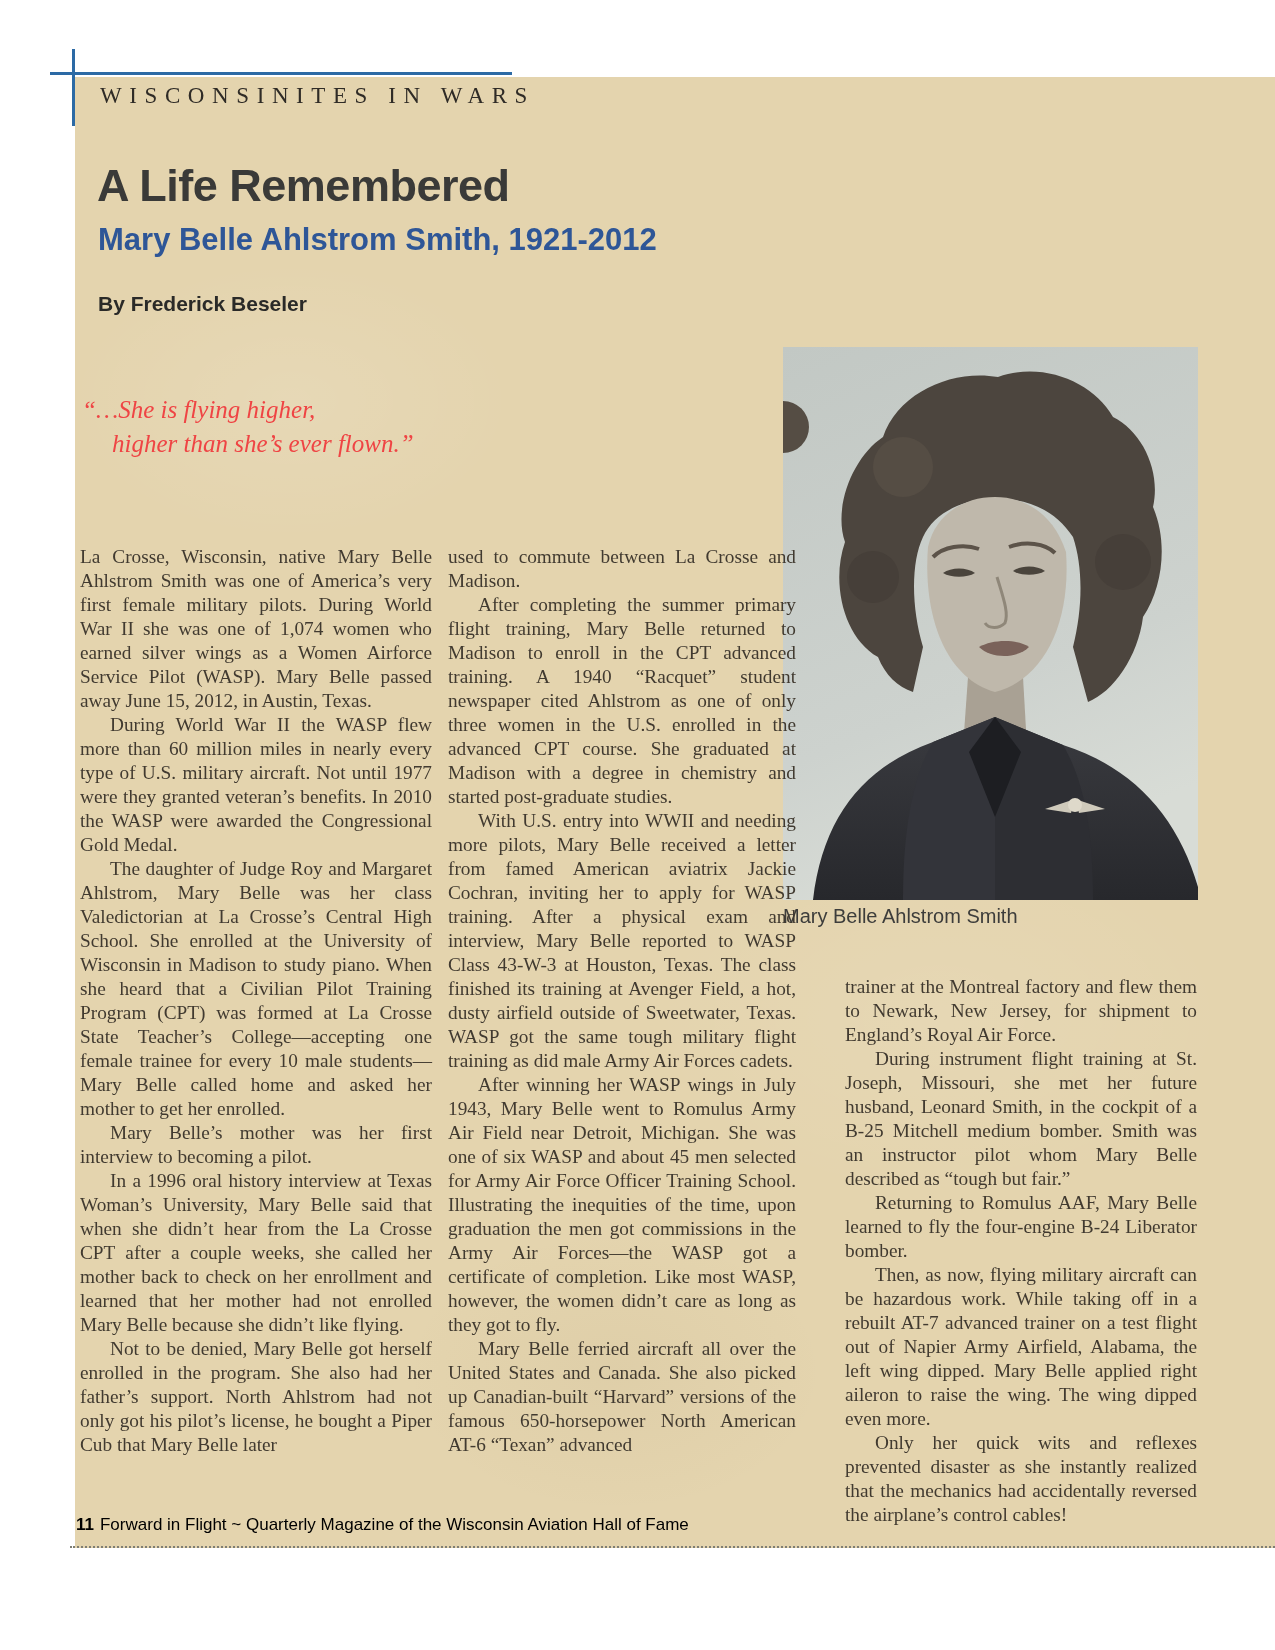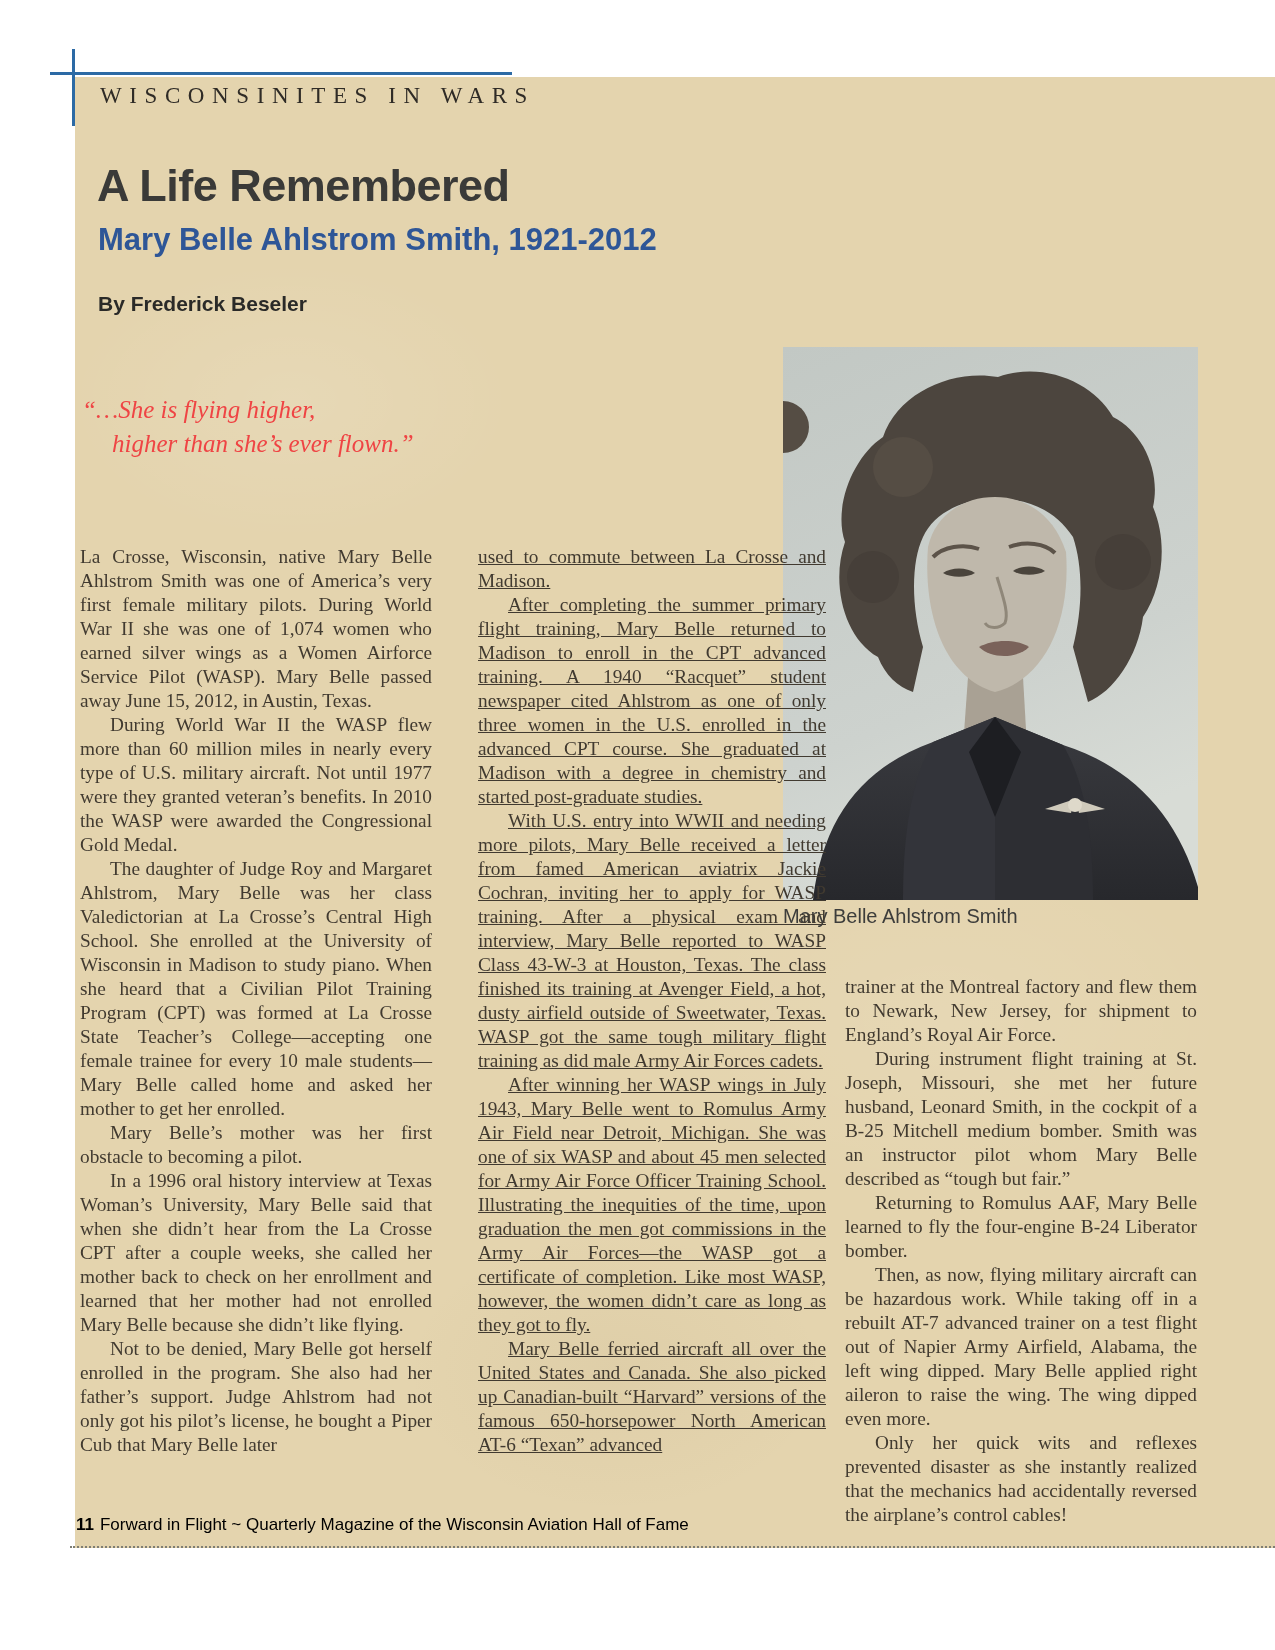--- a/index.html
+++ b/index.html
@@ -44,21 +44,21 @@
   }
   .pullquote .l2{padding-left:30px;}
   .col{
     position:absolute;
     font-size:19.3px;line-height:24px;color:#413a30;
     text-align:justify;
   }
   .col p{margin:0;}
   .col p.indent{text-indent:30px;}
   .col1{left:80px;top:545px;width:352px;}
-  .col2{left:478px;top:545px;width:348px;text-decoration:underline;}
+  .col2{left:448px;top:545px;width:348px;}
   .col3{left:845px;top:975px;width:352px;}
   .photo{
     position:absolute;left:783px;top:347px;width:415px;height:553px;
     background:#c3c8c4;
   }
   .photo svg{display:block;width:100%;height:100%;}
   .caption{
     position:absolute;left:783px;top:905px;width:411px;
     font-family:"Liberation Sans", sans-serif;font-size:20px;color:#3d3d3b;
     text-align:left;
@@ -133,23 +133,23 @@
       <circle cx="292" cy="458" r="7" fill="#ded9ca"></circle>
     </g>
   </svg>
 </div>
 <div class="caption">Mary Belle Ahlstrom Smith</div>
 
 <div class="col col1">
     <p class="">La Crosse, Wisconsin, native Mary Belle Ahlstrom Smith was one of America’s very first female military pilots. During World War II she was one of 1,074 women who earned silver wings as a Women Airforce Service Pilot (WASP). Mary Belle passed away June 15, 2012, in Austin, Texas.</p>
     <p class="indent">During World War II the WASP flew more than 60 million miles in nearly every type of U.S. military aircraft. Not until 1977 were they granted veteran’s benefits. In 2010 the WASP were awarded the Congressional Gold Medal.</p>
     <p class="indent">The daughter of Judge Roy and Margaret Ahlstrom, Mary Belle was her class Valedictorian at La Crosse’s Central High School. She enrolled at the University of Wisconsin in Madison to study piano. When she heard that a Civilian Pilot Training Program (CPT) was formed at La Crosse State Teacher’s College—accepting one female trainee for every 10 male students—Mary Belle called home and asked her mother to get her enrolled.</p>
-    <p class="indent">Mary Belle’s mother was her first obstacle to becoming a pilot.</p>
+    <p class="indent">Mary Belle’s mother was her first interview to becoming a pilot.</p>
     <p class="indent">In a 1996 oral history interview at Texas Woman’s University, Mary Belle said that when she didn’t hear from the La Crosse CPT after a couple weeks, she called her mother back to check on her enrollment and learned that her mother had not enrolled Mary Belle because she didn’t like flying.</p>
-    <p class="indent">Not to be denied,  Mary Belle got herself enrolled in the program. She also had her father’s support. Judge Ahlstrom had not only got his pilot’s license, he bought a Piper Cub that Mary Belle later</p>
+    <p class="indent">Not to be denied,  Mary Belle got herself enrolled in the program. She also had her father’s support. North Ahlstrom had not only got his pilot’s license, he bought a Piper Cub that Mary Belle later</p>
   </div>
 <div class="col col2">
     <p class="">used to commute between La Crosse and Madison.</p>
     <p class="indent">After completing the summer primary flight training, Mary Belle returned to Madison to enroll in the CPT advanced training. A 1940 “Racquet” student newspaper cited Ahlstrom as one of only three women in the U.S. enrolled in the advanced CPT course. She graduated at Madison with a degree in chemistry and started post-graduate studies.</p>
     <p class="indent">With U.S. entry into WWII and needing more pilots, Mary Belle received a letter from famed American aviatrix Jackie Cochran, inviting her to apply for WASP training. After a physical exam and interview, Mary Belle reported to WASP Class 43-W-3 at Houston, Texas. The class finished its training at Avenger Field, a hot, dusty airfield outside of Sweetwater, Texas. WASP got the same tough military flight training as did male Army Air Forces cadets.</p>
     <p class="indent">After winning her WASP wings in July 1943, Mary Belle went to Romulus Army Air Field near Detroit, Michigan. She was one of six WASP and about 45 men selected for Army Air Force Officer Training School. Illustrating the inequities of the time, upon graduation the men got commissions in the Army Air Forces—the WASP got a certificate of completion. Like most WASP, however, the women didn’t care as long as they got to fly.</p>
     <p class="indent">Mary Belle ferried aircraft all over the United States and Canada. She also picked up Canadian-built “Harvard” versions of the famous 650-horsepower North American AT-6 “Texan” advanced</p>
   </div>
 <div class="col col3">
     <p class="">trainer at the Montreal factory and flew them to Newark, New Jersey, for shipment to England’s Royal Air Force.</p>

